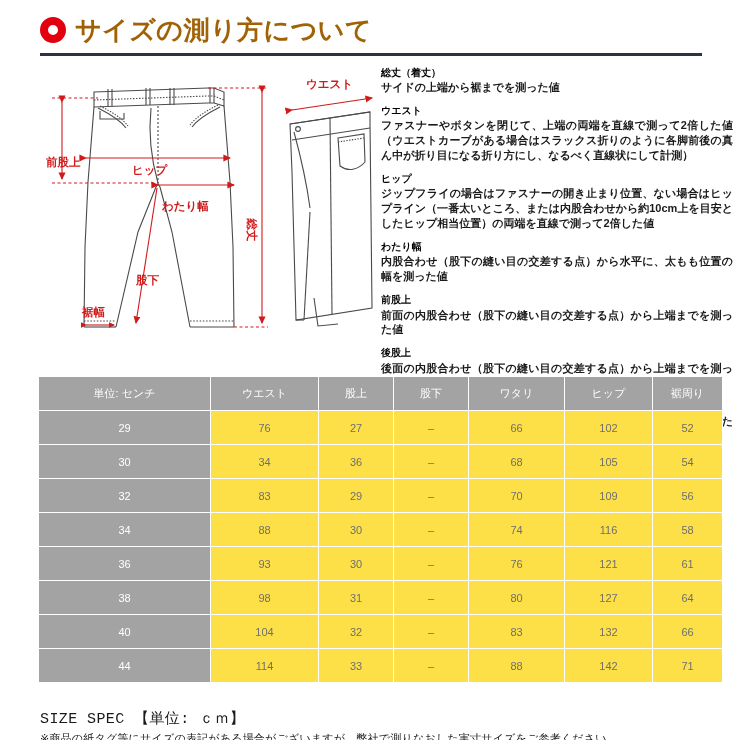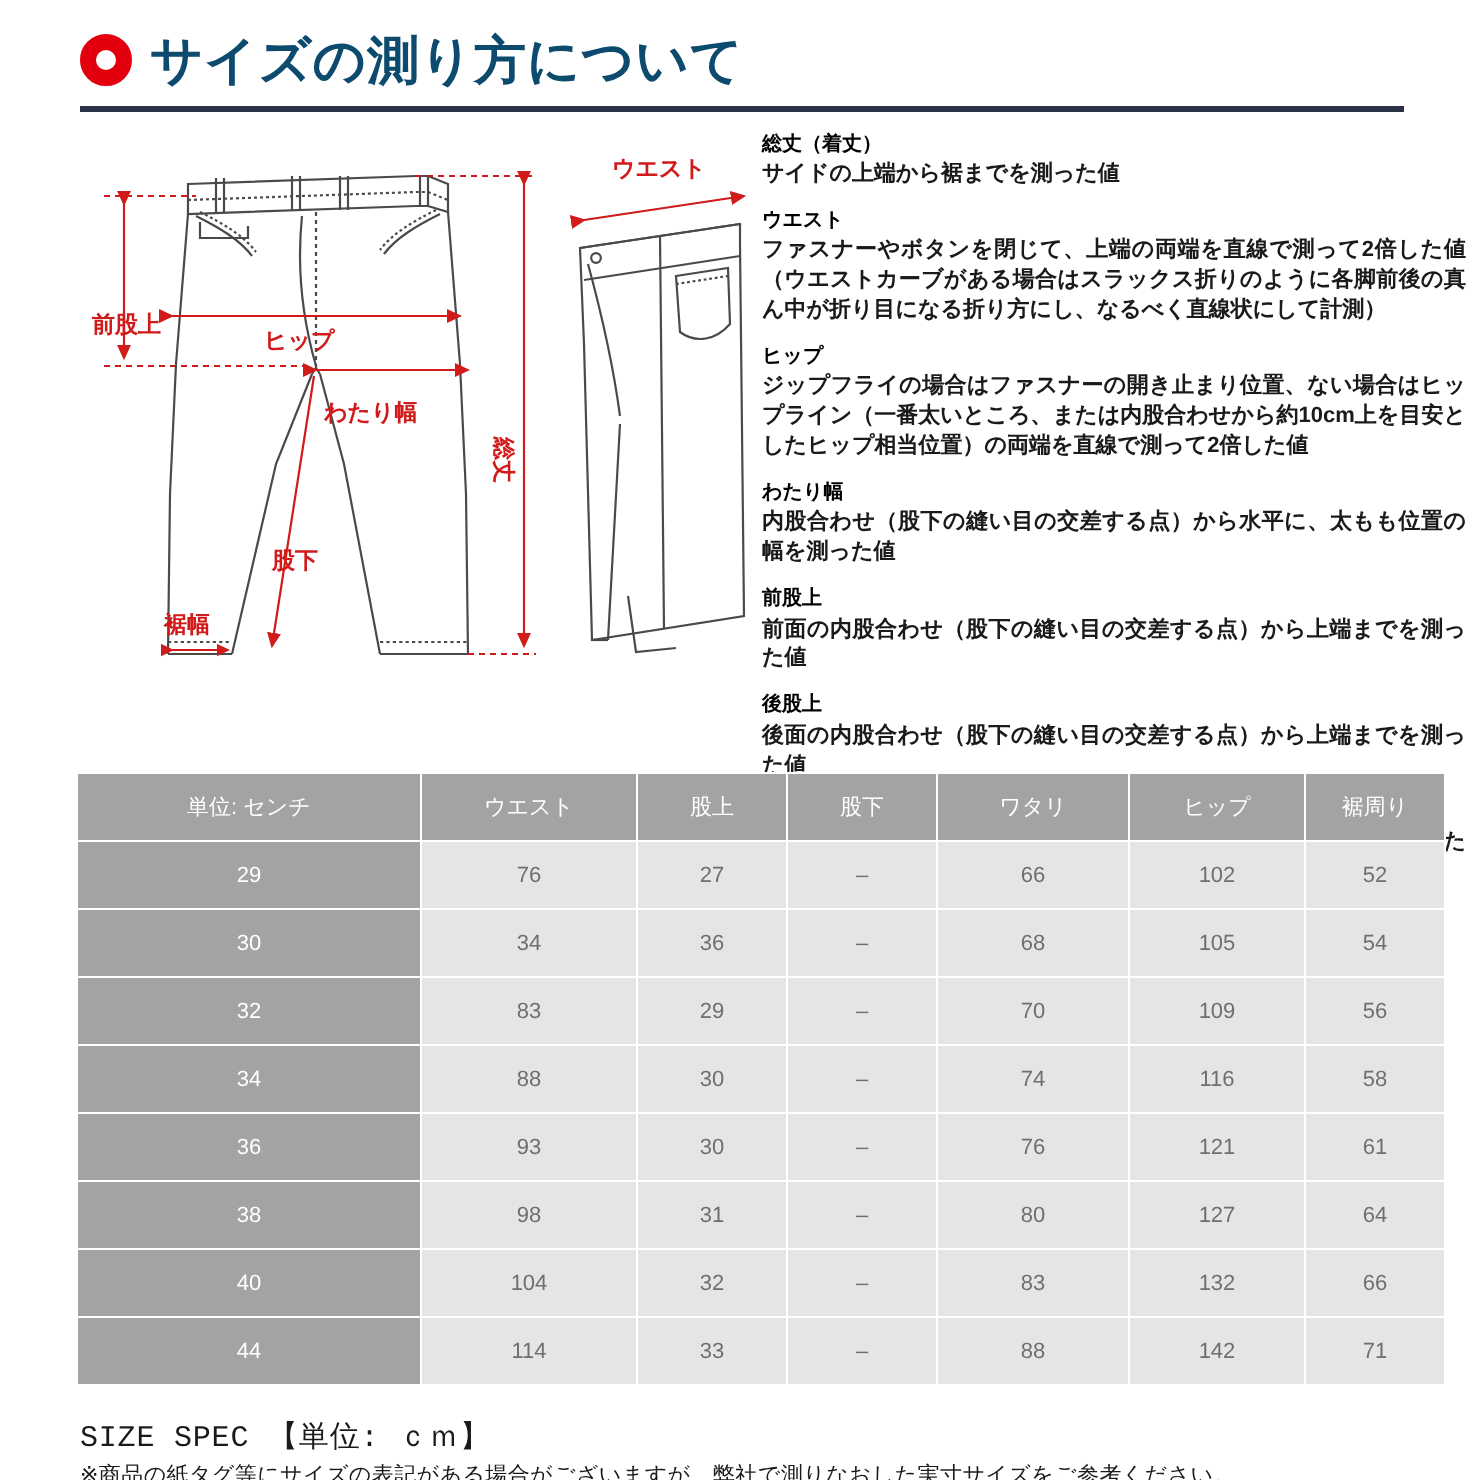--- a/index.html
+++ b/index.html
@@ -36,21 +36,21 @@
     border: 8px solid #e2000f;
     box-sizing: border-box;
     flex: 0 0 auto;
     margin-right: 9px;
   }
   #header .title-text {
     font-size: 26px;
     font-weight: bold;
     letter-spacing: 0.5px;
     line-height: 1;
-    color: #0c4a6e;
+    color: #a16207;
     white-space: nowrap;
   }
   #header .rule {
     position: absolute;
     left: 0;
     top: 41px;
     width: 662px;
     height: 3px;
     background: #2b3247;
   }
@@ -86,21 +86,21 @@
     font-weight: bold;
     line-height: 1.36;
     color: #1a1a1a;
     text-align: justify;
   }
 
   
   #size-table {
     position: absolute;
     left: 38px;
-    top: 386px;
+    top: 376px;
     width: 684px;
     border-collapse: collapse;
     table-layout: fixed;
   }
   #size-table td, #size-table th {
     height: 33px;
     text-align: center;
     vertical-align: middle;
     font-size: 11px;
     font-weight: normal;
@@ -111,21 +111,21 @@
   #size-table thead th {
     background: #a3a3a3;
     color: #ffffff;
     font-weight: normal;
   }
   #size-table tbody td.size-cell {
     background: #a3a3a3;
     color: #ffffff;
   }
   #size-table tbody td.val-cell {
-    background: #e5e5e5;
+    background: #fde047;
     color: #6f6f6f;
   }
 
   
   #footer {
     position: absolute;
     left: 40px;
     top: 710px;
     width: 684px;
   }

